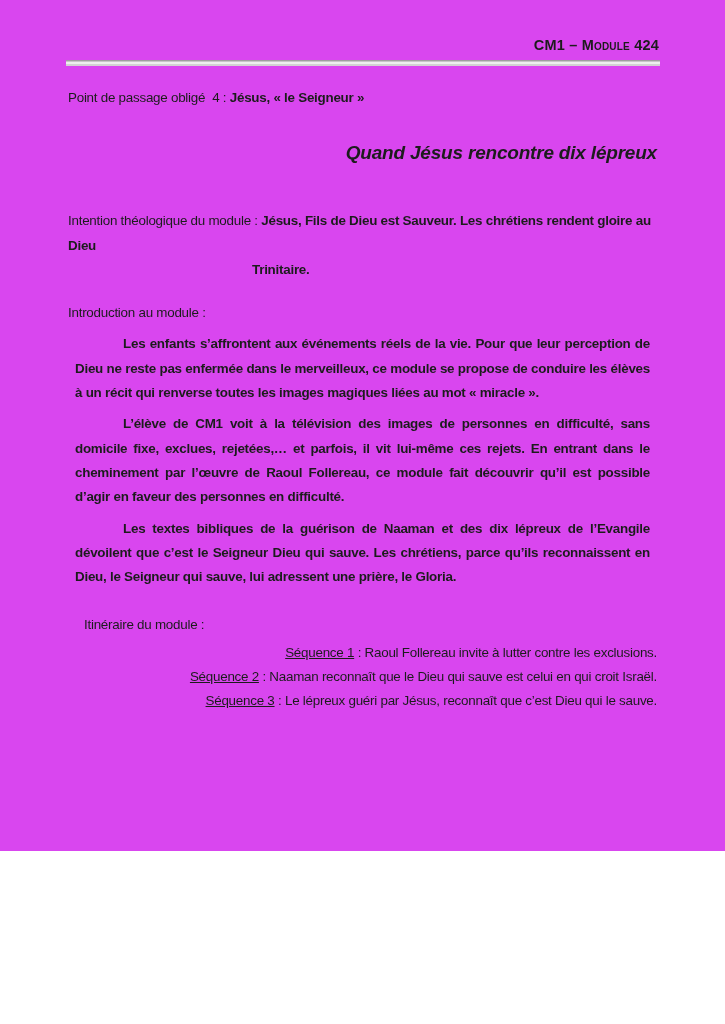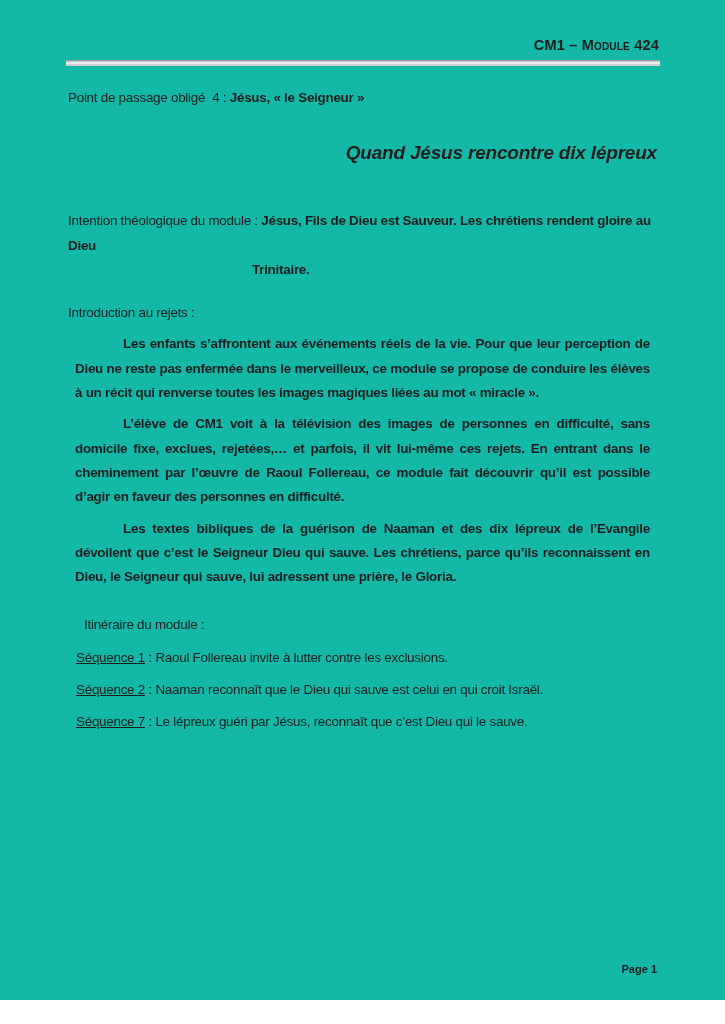--- a/index.html
+++ b/index.html
@@ -1,20 +1,20 @@
 <!DOCTYPE html>
 <html><head>
 <meta charset="utf-8">
 <style>
   html, body { margin: 0; padding: 0; background: #ffffff; }
   .page {
     position: relative;
     width: 725px;
-    height: 1000px;
-    background: #14b8a6;
+    height: 851px;
+    background: #d946ef;
     font-family: "Liberation Sans", sans-serif;
     color: #1c1c1c;
     overflow: hidden;
   }
   
   .header-text {
     position: absolute;
     top: 37px;
     right: 66px;
     font-weight: bold;
@@ -61,21 +61,21 @@
   .section-heading { margin: 0; }
   .intro-heading { margin-top: 19px; }
   .para {
     margin: 7px;
     text-align: justify;
     text-indent: 48px;
     font-weight: bold;
   }
   .itinerary-heading { margin-top: 24px; margin-left: 16px; }
   .sequences { margin-top: 3px; }
-  .seq-line { margin: 8px; }
+  .seq-line { margin: 0; text-align: right; }
   .seq-label { text-decoration: underline; }
   b, .bold { font-weight: bold; }
   
   .footer-text {
     position: absolute;
     top: 963px;
     right: 68px;
     font-size: 11px;
     font-weight: bold;
   }
@@ -93,33 +93,33 @@
 
     <p class="passage-line"><span class="pre">Point de passage obligé  4 : </span><b>Jésus, « le Seigneur »</b></p>
 
     <h1 class="doc-title">Quand Jésus rencontre dix lépreux</h1>
 
     <div class="intention">
       <div><span>Intention théologique du module : </span><b>Jésus, Fils de Dieu est Sauveur. Les chrétiens rendent gloire au Dieu</b></div>
       <div class="intention-line2">Trinitaire.</div>
     </div>
 
-    <p class="section-heading intro-heading">Introduction au rejets :</p>
+    <p class="section-heading intro-heading">Introduction au module :</p>
 
     <p class="para">Les enfants s’affrontent aux événements réels de la vie. Pour que leur perception de Dieu ne reste pas enfermée dans le merveilleux, ce module se propose de conduire les élèves à un récit qui renverse toutes les images magiques liées au mot « miracle ».</p>
 
     <p class="para">L’élève de CM1 voit à la télévision des images de personnes en difficulté, sans domicile fixe, exclues, rejetées,… et parfois, il vit lui-même ces rejets. En entrant dans le cheminement par l’œuvre de Raoul Follereau, ce module fait découvrir qu’il est possible d’agir en faveur des personnes en difficulté.</p>
 
     <p class="para">Les textes bibliques de la guérison de Naaman et des dix lépreux de l’Evangile dévoilent que c’est le Seigneur Dieu qui sauve. Les chrétiens, parce qu’ils reconnaissent en Dieu, le Seigneur qui sauve, lui adressent une prière, le Gloria.</p>
 
     <p class="section-heading itinerary-heading">Itinéraire du module :</p>
 
     <div class="sequences">
       <p class="seq-line"><span class="seq-label">Séquence 1</span><span> : Raoul Follereau invite à lutter contre les exclusions.</span></p>
       <p class="seq-line"><span class="seq-label">Séquence 2</span><span> : Naaman reconnaît que le Dieu qui sauve est celui en qui croit Israël.</span></p>
-      <p class="seq-line"><span class="seq-label">Séquence 7</span><span> : Le lépreux guéri par Jésus, reconnaît que c’est Dieu qui le sauve.</span></p>
+      <p class="seq-line"><span class="seq-label">Séquence 3</span><span> : Le lépreux guéri par Jésus, reconnaît que c’est Dieu qui le sauve.</span></p>
     </div>
 
   </div>
 
   <div class="footer-text">Page 1</div>
 
 </div>
 
 </body></html>

